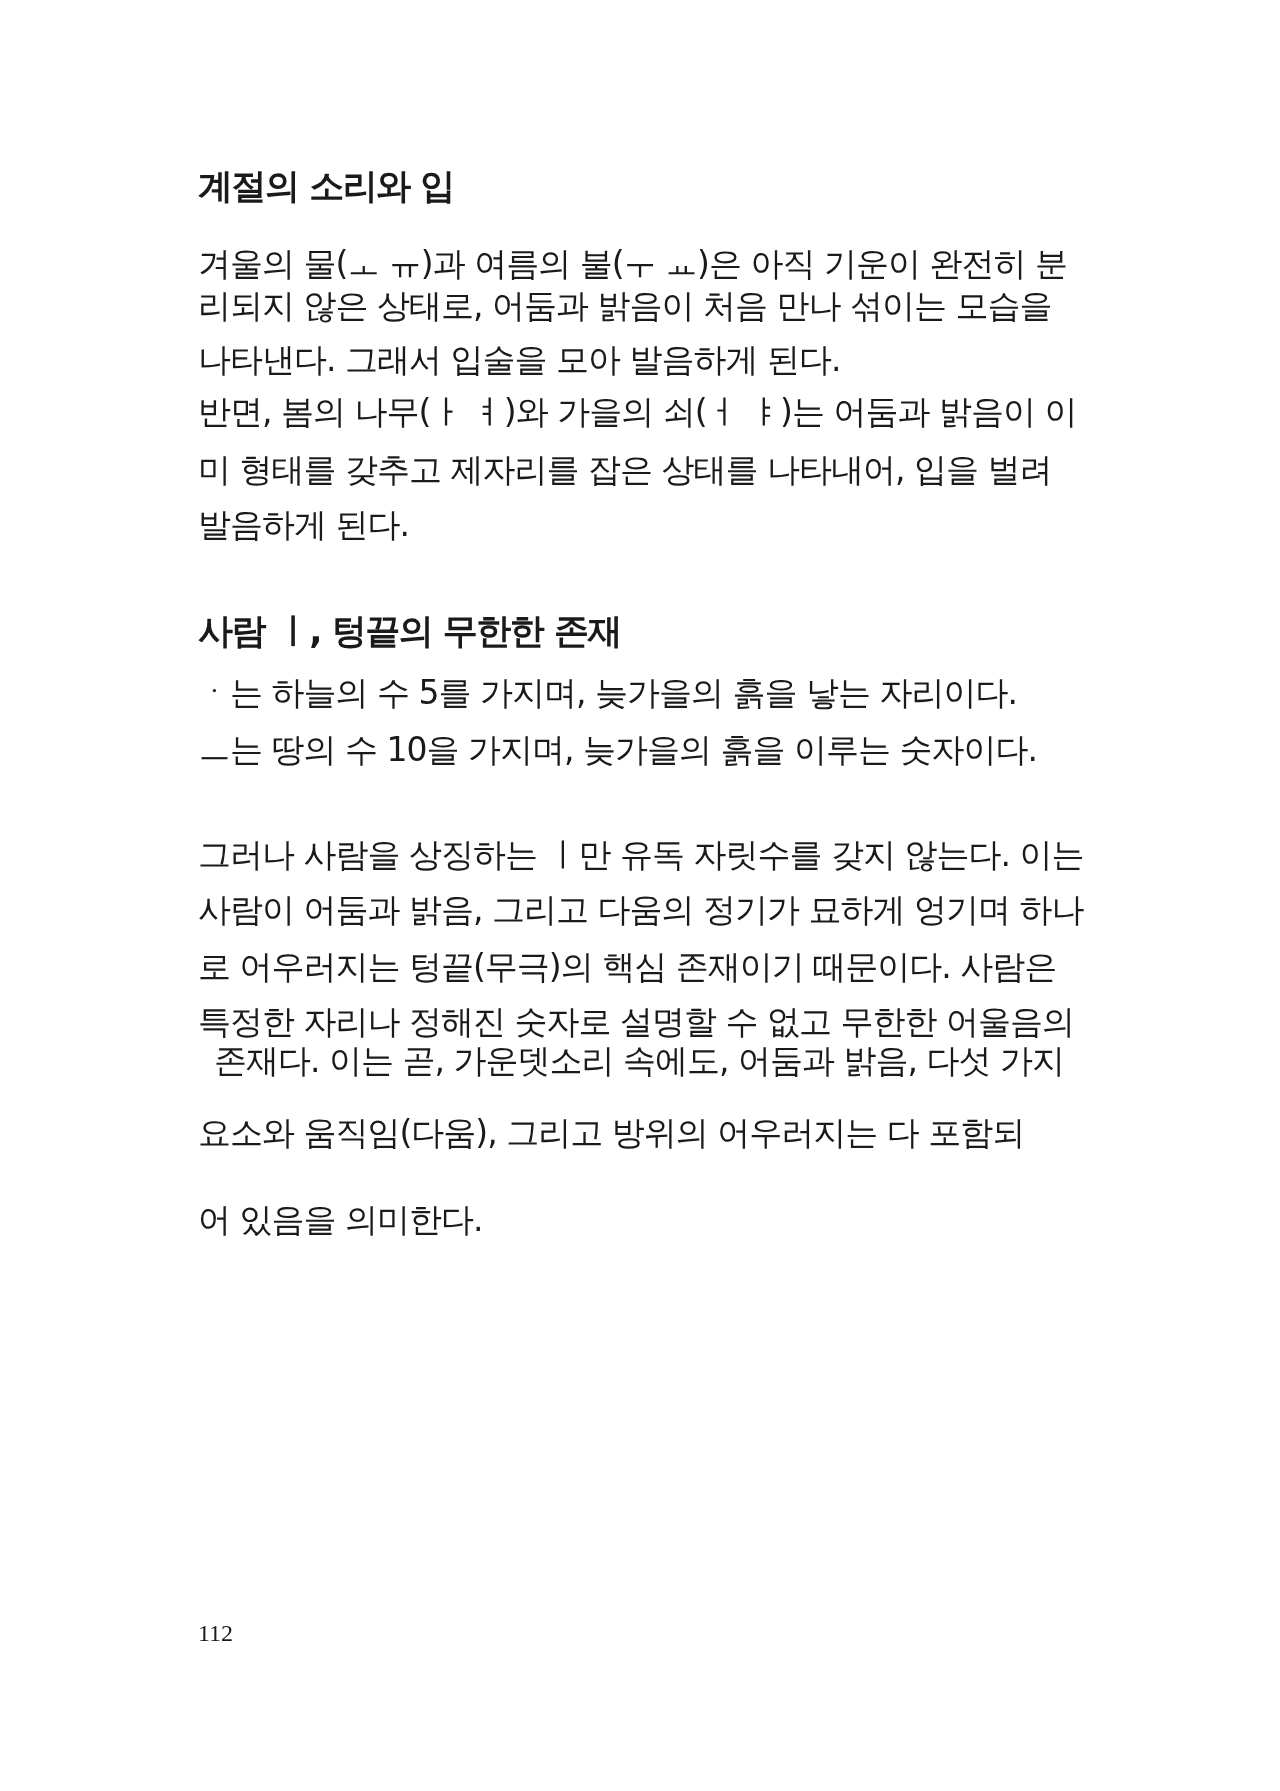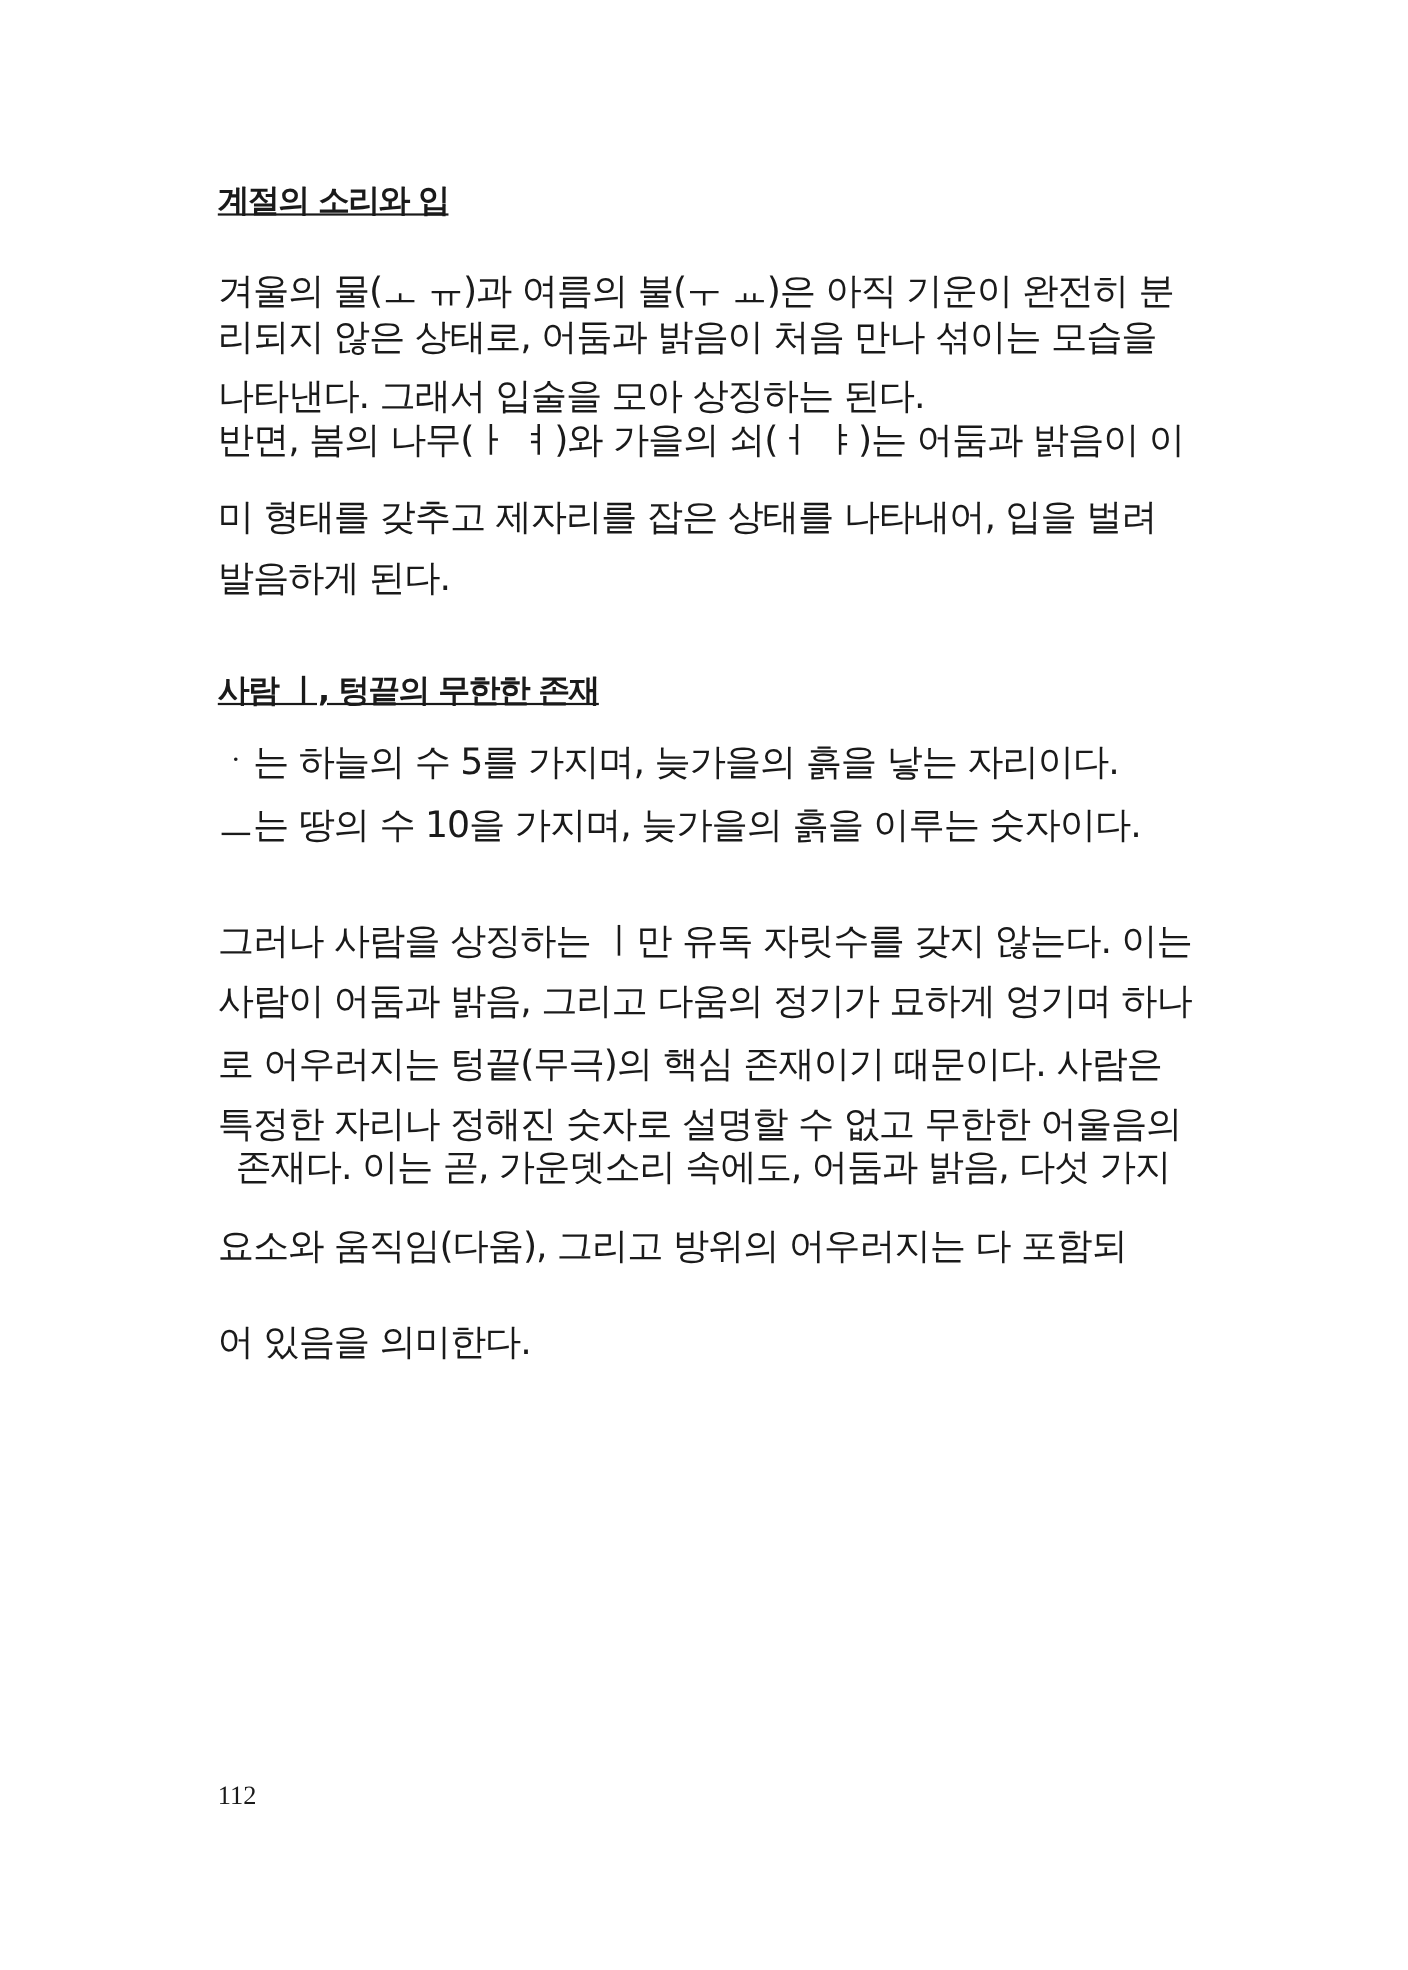--- a/index.html
+++ b/index.html
@@ -1,32 +1,32 @@
 <!DOCTYPE html>
 <html><head>
   <meta charset="utf-8">
   <style>
     html, body { margin: 0; padding: 0; background: #ffffff; }
     body { width: 1280px; height: 1791px; position: relative; overflow: hidden;
            font-family: "DejaVu Sans", sans-serif; color: #1a1a1a; }
     .page { position: absolute; left: 198px; top: 0; width: 900px; }
-    .heading { position: absolute; left: 0; font-size: 29px; font-weight: bold; letter-spacing: -1.5px; white-space: nowrap; text-decoration: underline; }
+    .heading { position: absolute; left: 0; font-size: 35px; font-weight: bold; letter-spacing: -1.5px; white-space: nowrap; }
     .para-line { position: absolute; left: 0; font-size: 33px; letter-spacing: -1px; white-space: nowrap; line-height: 40px; }
     .page-number { position: absolute; left: 198px; top: 1620px; font-family: Liberation Serif, serif; font-size: 24px; color: #1a1a1a; }
   </style>
 </head>
 <body>
 
 <div class="page">
   <div class="heading" style="top:163px;">계절의 소리와 입</div>
 
   <div class="para-line" style="top:244px;">겨울의 물(ㅗ ㅠ)과 여름의 불(ㅜ ㅛ)은 아직 기운이 완전히 분</div>
   <div class="para-line" style="top:286px;">리되지 않은 상태로, 어둠과 밝음이 처음 만나 섞이는 모습을</div>
-  <div class="para-line" style="top:340px;">나타낸다. 그래서 입술을 모아 상징하는 된다.</div>
-  <div class="para-line" style="top:380px;">반면, 봄의 나무(ㅏ ㅕ)와 가을의 쇠(ㅓ ㅑ)는 어둠과 밝음이 이</div>
+  <div class="para-line" style="top:340px;">나타낸다. 그래서 입술을 모아 발음하게 된다.</div>
+  <div class="para-line" style="top:392px;">반면, 봄의 나무(ㅏ ㅕ)와 가을의 쇠(ㅓ ㅑ)는 어둠과 밝음이 이</div>
   <div class="para-line" style="top:450px;">미 형태를 갖추고 제자리를 잡은 상태를 나타내어, 입을 벌려</div>
   <div class="para-line" style="top:505px;">발음하게 된다.</div>
 
   <div class="heading" style="top:608px;">사람 ㅣ, 텅끝의 무한한 존재</div>
 
   <div class="para-line" style="top:673px;text-align:center;">ㆍ는 하늘의 수 5를 가지며, 늦가을의 흙을 낳는 자리이다.</div>
   <div class="para-line" style="top:730px;">ㅡ는 땅의 수 10을 가지며, 늦가을의 흙을 이루는 숫자이다.</div>
 
   <div class="para-line" style="top:835px;">그러나 사람을 상징하는 ㅣ만 유독 자릿수를 갖지 않는다. 이는</div>
   <div class="para-line" style="top:890px;">사람이 어둠과 밝음, 그리고 다움의 정기가 묘하게 엉기며 하나</div>

